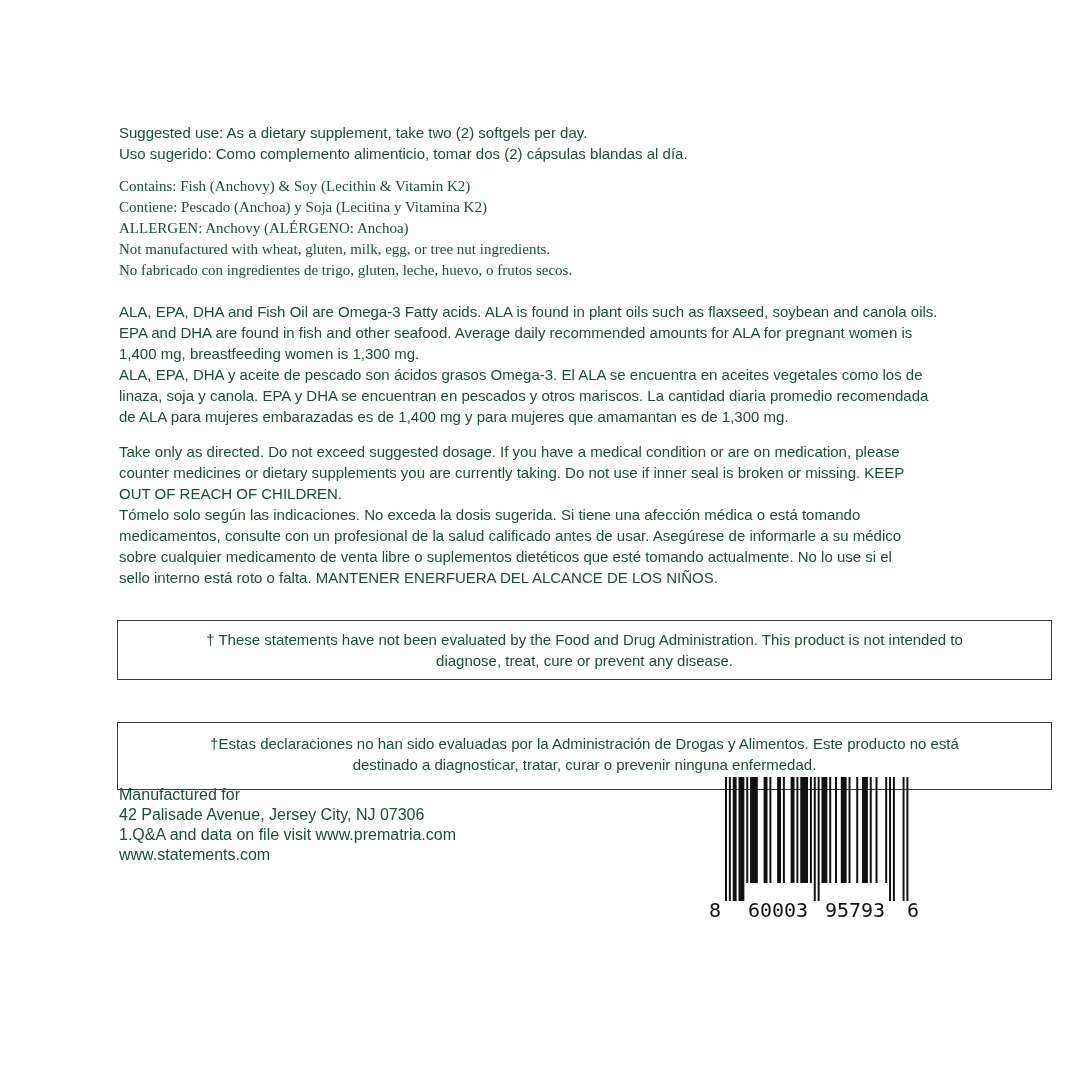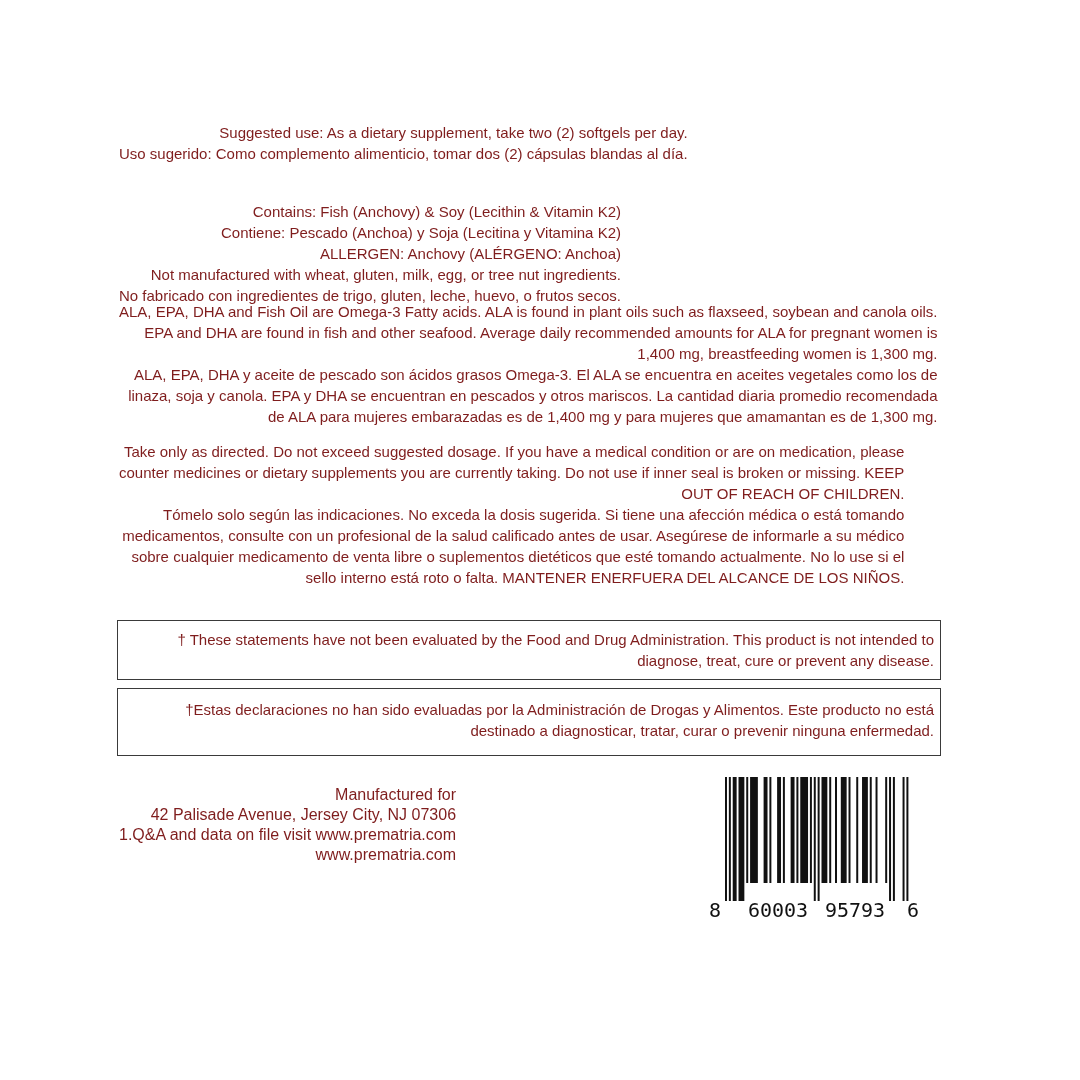--- a/index.html
+++ b/index.html
@@ -13,38 +13,37 @@
     overflow: hidden;
   }
   .para {
     position: absolute;
     left: 119px;
   }
   .line {
     font-size: 15px;
     line-height: 21px;
     white-space: nowrap;
-    color: #7f1d1d;
-    text-align: right;
+    color: #14532d;
   }
   .disclaimer-box {
     position: absolute;
     left: 117px;
-    width: 824px;
+    width: 935px;
     box-sizing: border-box;
     border: 1.5px solid #3a3a3a;
     text-align: center;
     background: #ffffff;
   }
   .disclaimer-box .line {
     white-space: nowrap;
     display: block;
   }
   #box-en { top: 620px; padding: 8px 6px 8px 6px; }
-  #box-es { top: 688px; padding: 10px 6px 14px 6px; }
+  #box-es { top: 722px; padding: 10px 6px 14px 6px; }
   .mfr .line {
     font-size: 16px;
     line-height: 20px;
   }
   .barcode-wrap {
     position: absolute;
     left: 700px;
     top: 777px;
     width: 230px;
     height: 145px;
@@ -53,21 +52,21 @@
 </head>
 <body>
 
 <div class="page">
 
   <div class="para" style="top:122px;">
     <div class="line">Suggested use: As a dietary supplement, take two (2) softgels per day.</div>
     <div class="line">Uso sugerido: Como complemento alimenticio, tomar dos (2) cápsulas blandas al día.</div>
   </div>
 
-  <div class="para" style="top:201px;">
+  <div class="para" style="top:176px;font-family:Liberation Serif, serif;">
     <div class="line">Contains: Fish (Anchovy) &amp; Soy (Lecithin &amp; Vitamin K2)</div>
     <div class="line">Contiene: Pescado (Anchoa) y Soja (Lecitina y Vitamina K2)</div>
     <div class="line">ALLERGEN: Anchovy (ALÉRGENO: Anchoa)</div>
     <div class="line">Not manufactured with wheat, gluten, milk, egg, or tree nut ingredients.</div>
     <div class="line">No fabricado con ingredientes de trigo, gluten, leche, huevo, o frutos secos.</div>
   </div>
 
   <div class="para" style="top:301px;">
     <div class="line">ALA, EPA, DHA and Fish Oil are Omega-3 Fatty acids. ALA is found in plant oils such as flaxseed, soybean and canola oils.</div>
     <div class="line">EPA and DHA are found in fish and other seafood. Average daily recommended amounts for ALA for pregnant women is</div>
@@ -94,21 +93,21 @@
 
   <div class="disclaimer-box" id="box-es">
     <span class="line">†Estas declaraciones no han sido evaluadas por la Administración de Drogas y Alimentos. Este producto no está</span>
     <span class="line">destinado a diagnosticar, tratar, curar o prevenir ninguna enfermedad.</span>
   </div>
 
   <div class="para mfr" style="top:785px;">
     <div class="line">Manufactured for</div>
     <div class="line">42 Palisade Avenue, Jersey City, NJ 07306</div>
     <div class="line">1.Q&amp;A and data on file visit www.prematria.com</div>
-    <div class="line">www.prematria.com</div>
+    <div class="line">www.statements.com</div>
   </div>
 
   <div class="barcode-wrap">
     <svg id="barcode-svg" width="230" height="145" viewBox="0 0 230 145" xmlns="http://www.w3.org/2000/svg">
         <rect x="25.00" y="0" width="1.98" height="124" fill="#111111"></rect>
         <rect x="28.86" y="0" width="1.98" height="124" fill="#111111"></rect>
         <rect x="32.72" y="0" width="3.91" height="124" fill="#111111"></rect>
         <rect x="38.51" y="0" width="5.84" height="124" fill="#111111"></rect>
         <rect x="46.23" y="0" width="1.98" height="106" fill="#111111"></rect>
         <rect x="50.09" y="0" width="7.77" height="106" fill="#111111"></rect>

